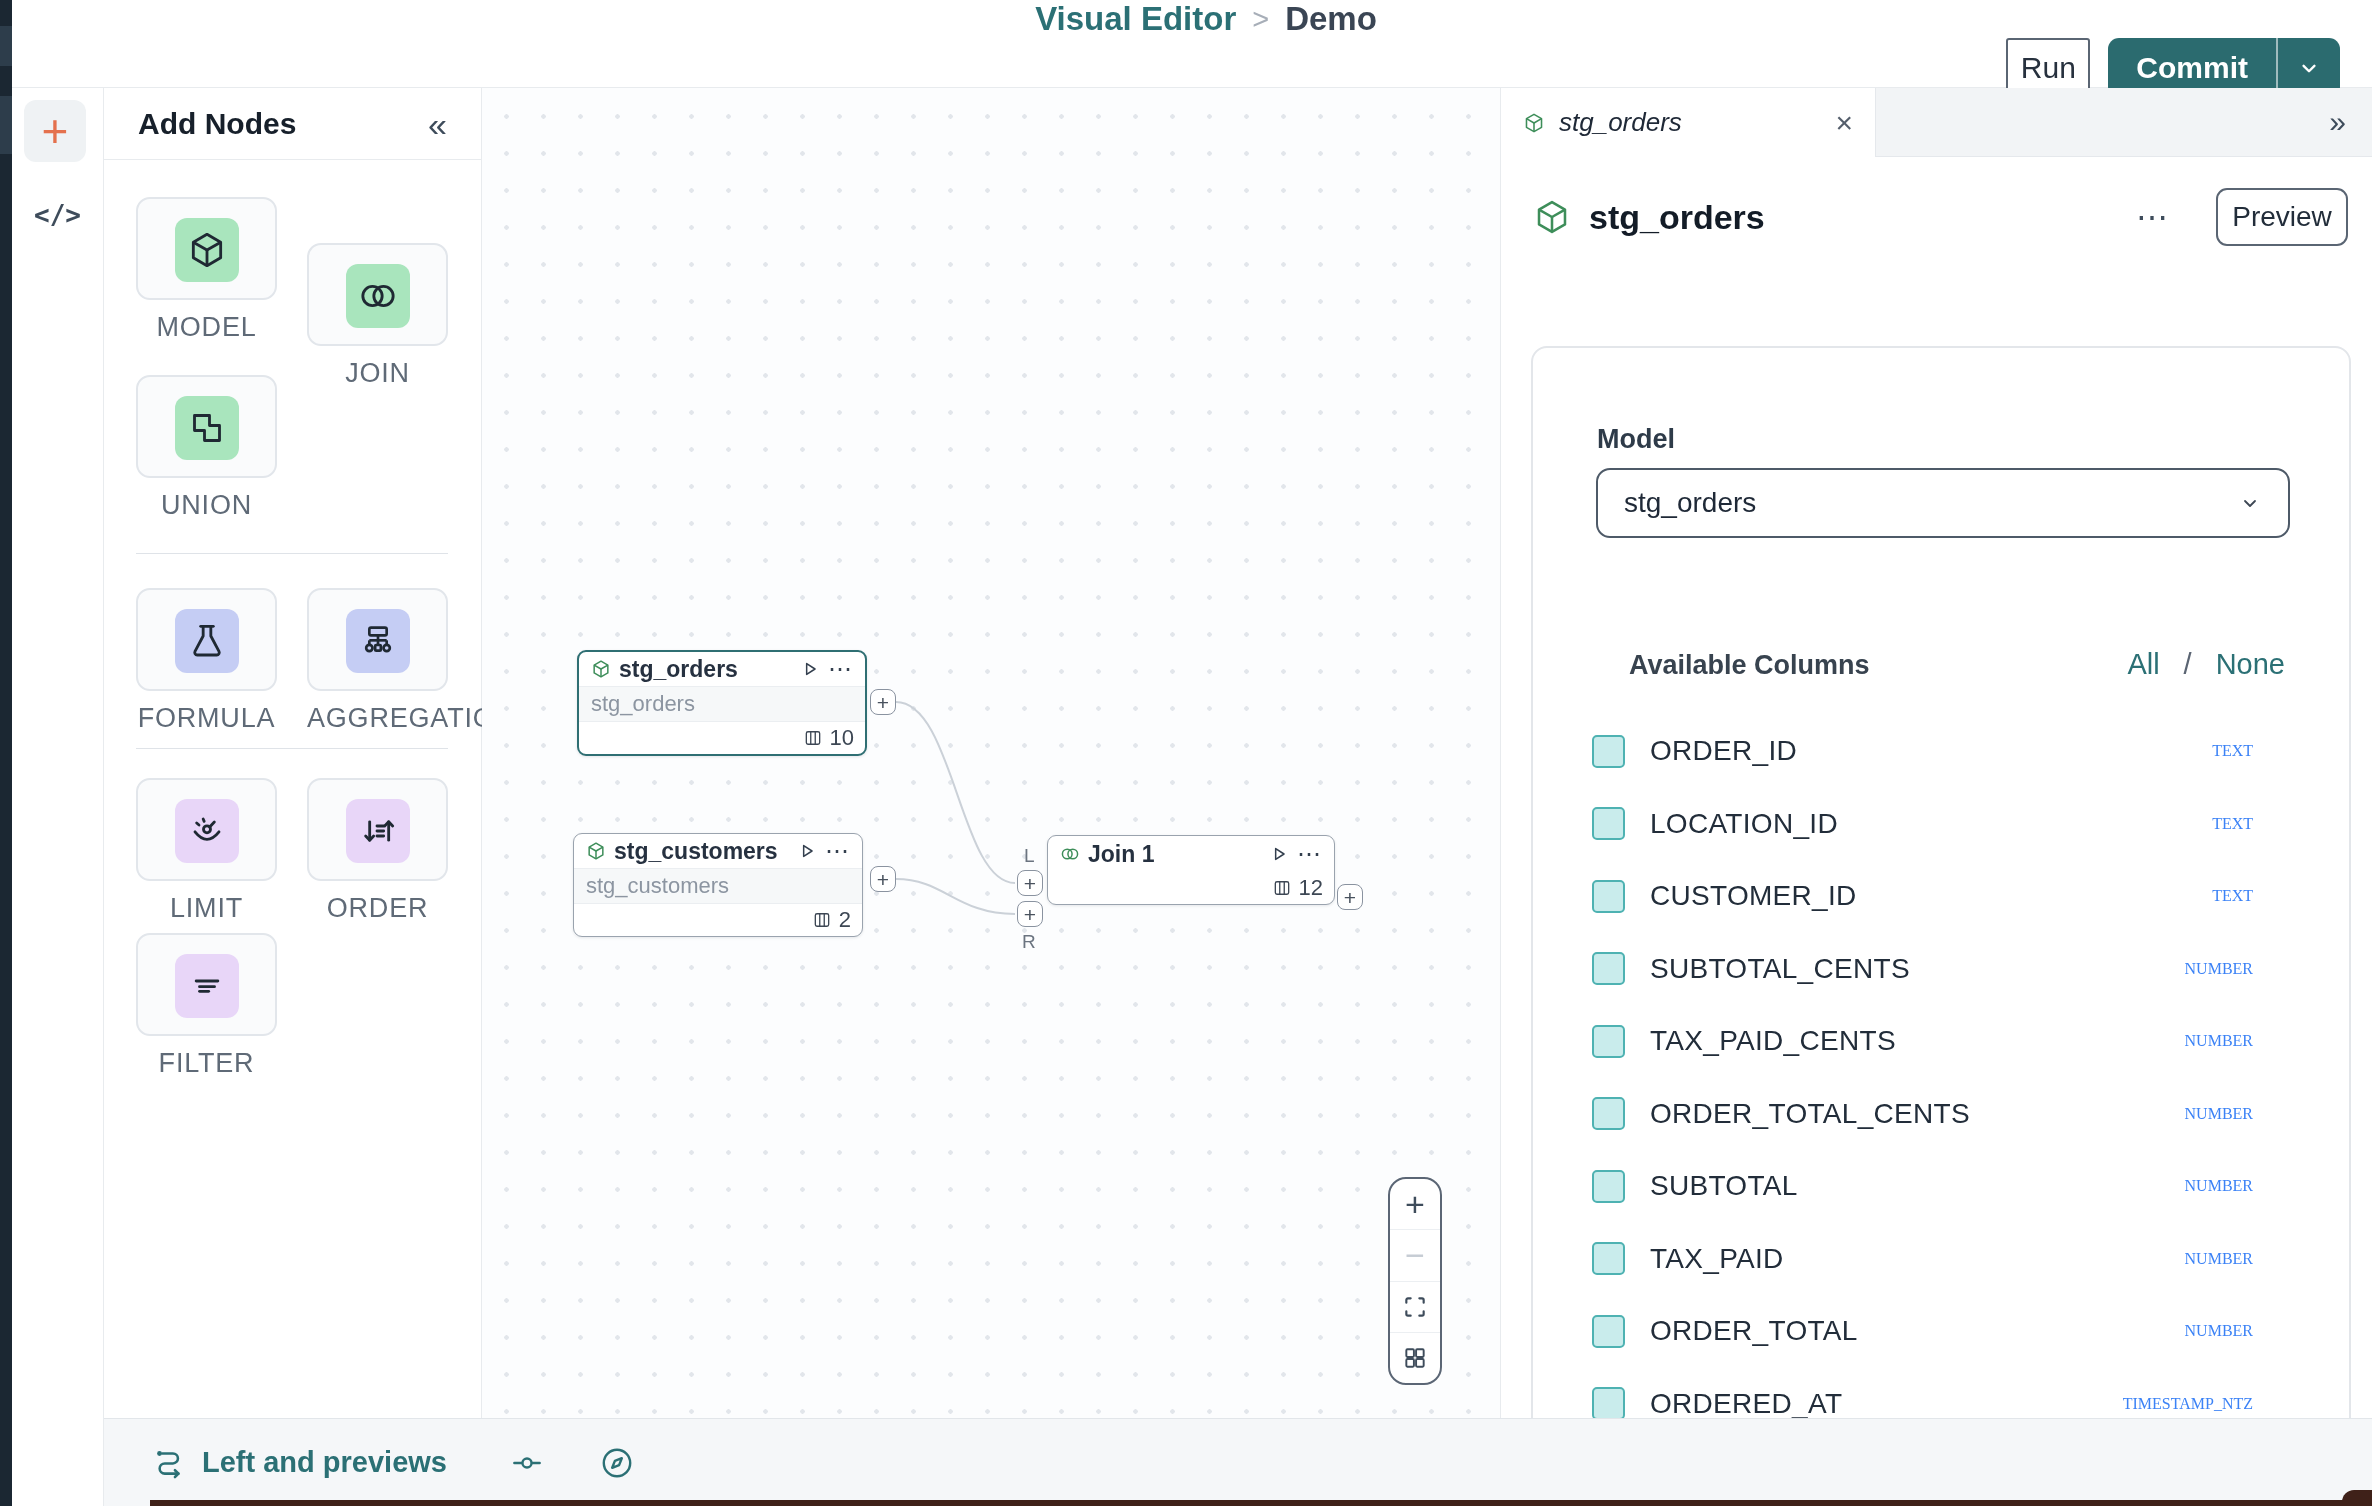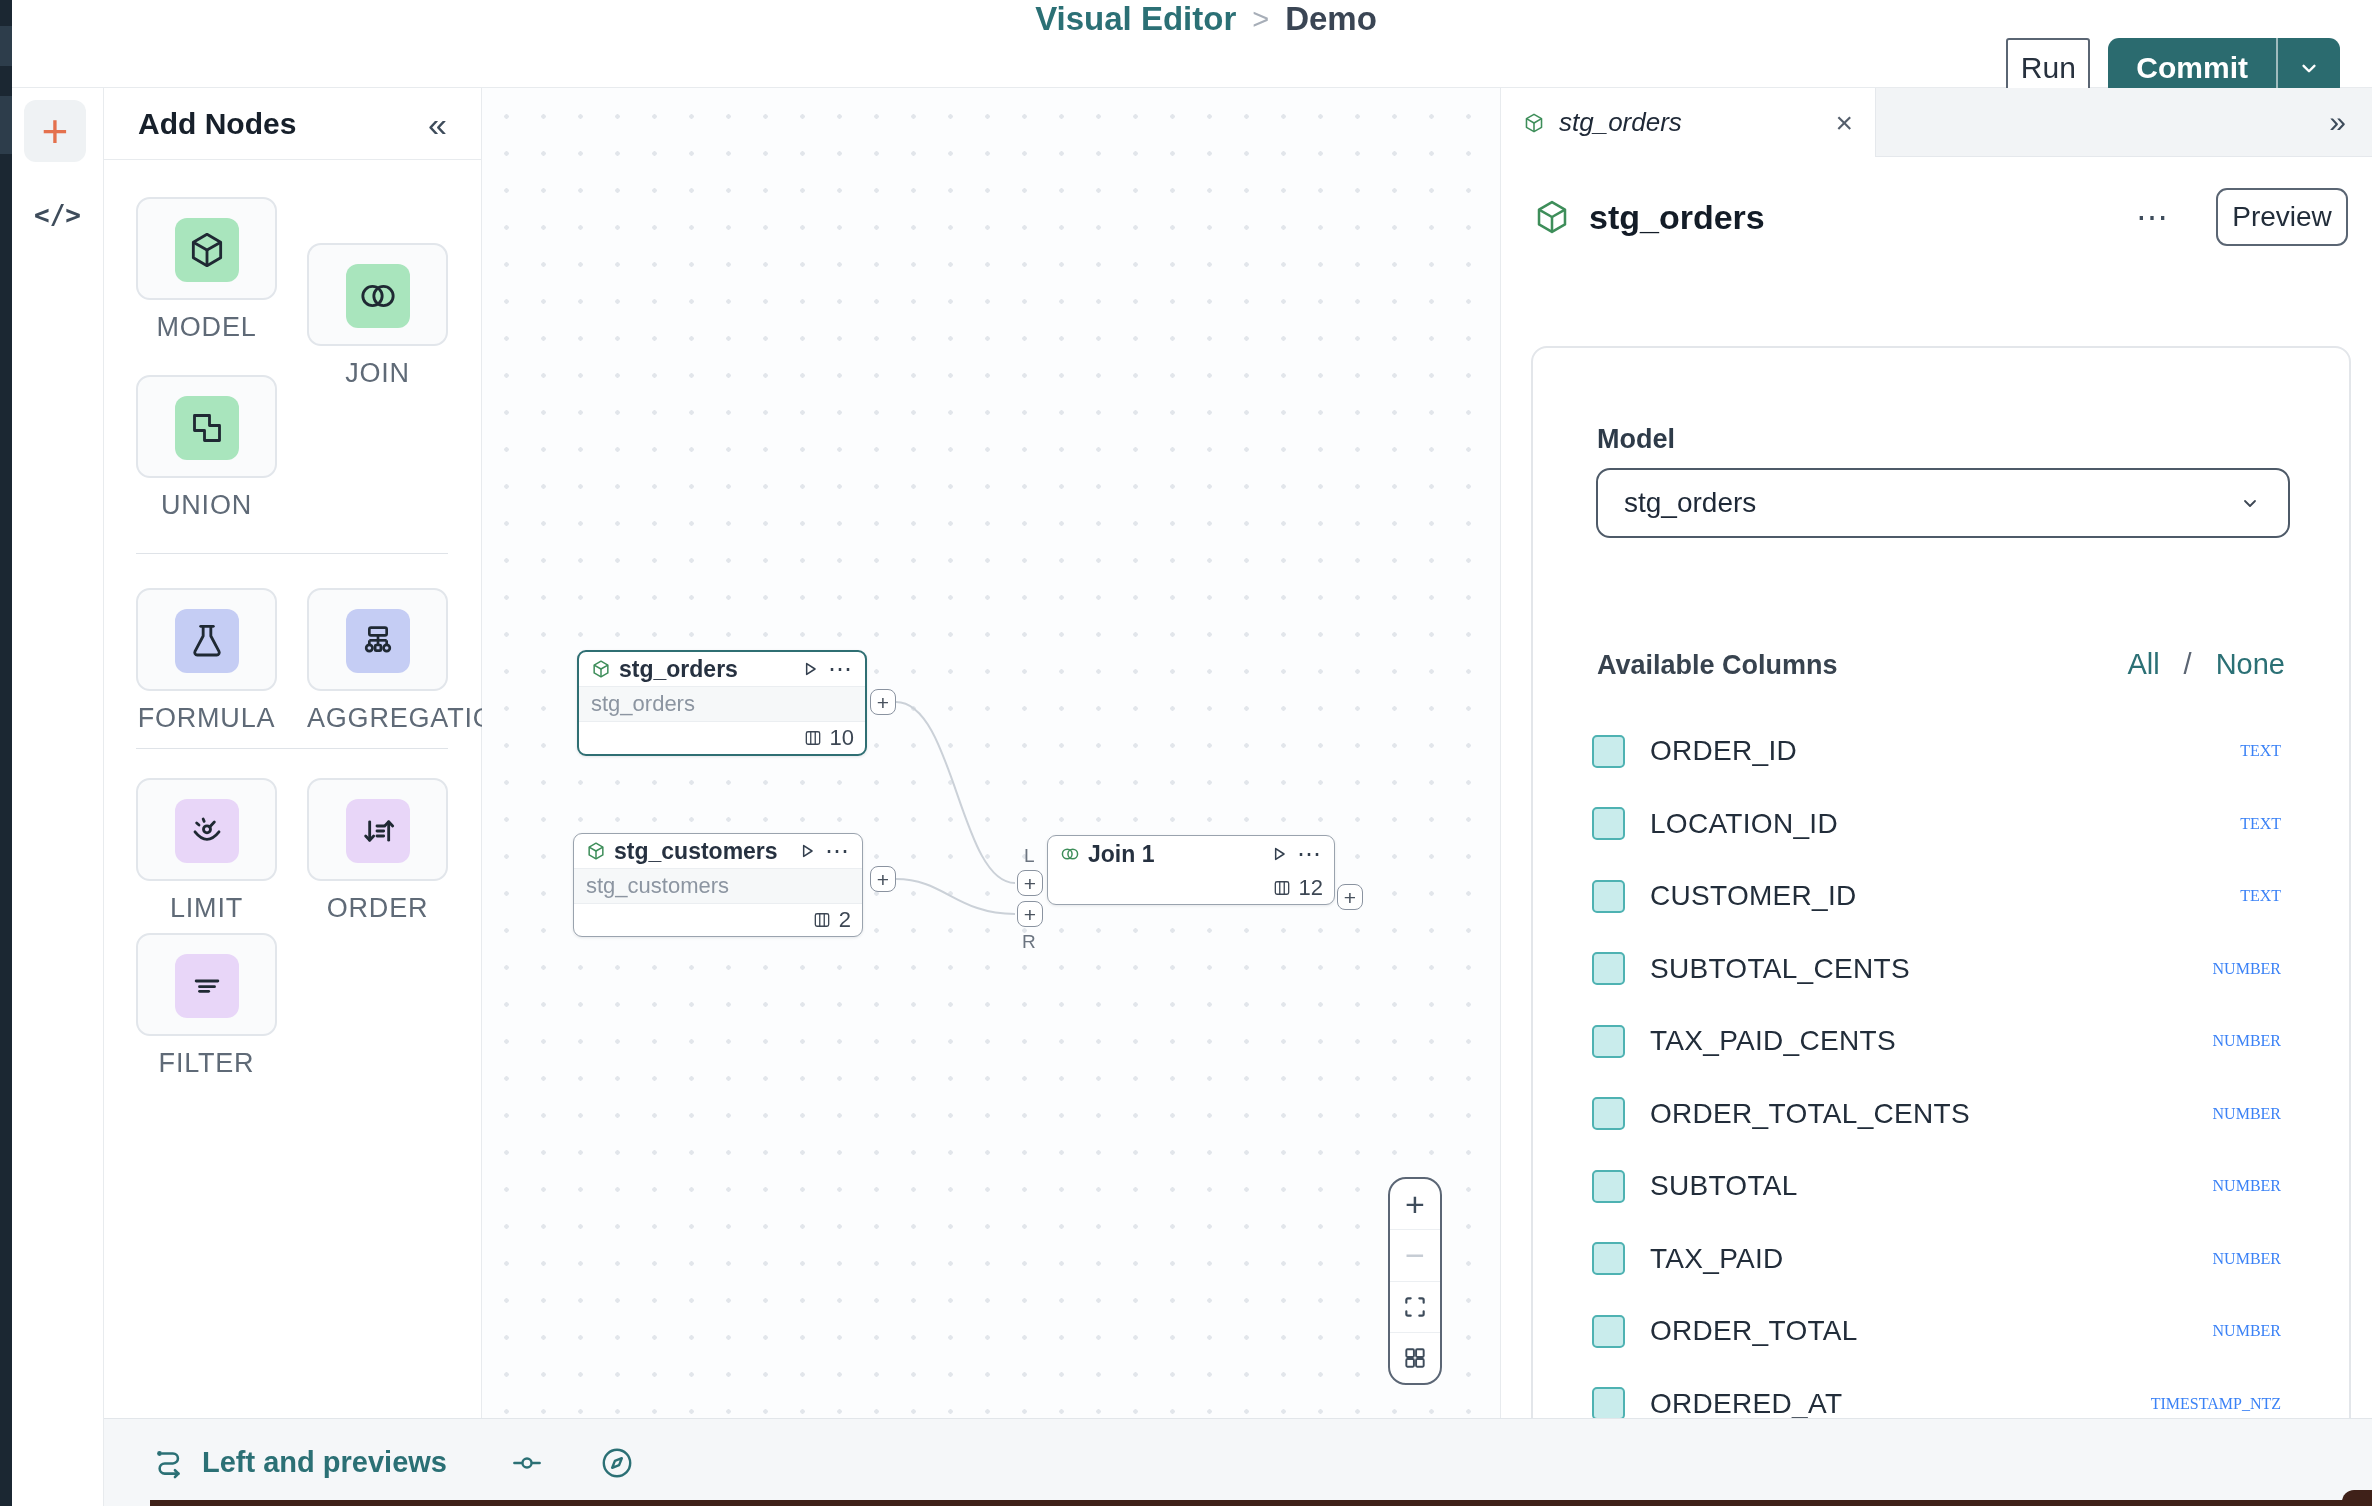--- a/index.html
+++ b/index.html
@@ -106,26 +106,26 @@
   .btn-preview { width:132px; height:58px; border:2px solid #5A6573; border-radius:11px; background:#fff;
                  font-size:28px; color:#222D3A; display:flex; align-items:center; justify-content:center; }
   .config-card { position:absolute; left:30px; top:258px; width:820px; height:1210px;
                  border:2px solid #E3E6EA; border-radius:16px; background:#fff; }
   .model-label { position:absolute; left:64px; top:76px; font-size:27px; font-weight:700; color:#2E3B49; }
   .model-select { position:absolute; left:63px; top:120px; width:694px; height:70px; border:2px solid #4E5A68;
                   border-radius:14px; display:flex; align-items:center; padding:0 26px; font-size:28px;
                   color:#1F2937; background:#fff; }
   .model-select .chev { margin-left:auto; }
   .cols-head { position:absolute; left:64px; right:64px; top:300px; display:flex; align-items:baseline; }
-  .cols-title { font-size:27px; font-weight:700; color:#38434F; }
+  .cols-title { font-size:27px; font-weight:700; color:#38434F;margin-left:32px; }
   .cols-links { margin-left:auto; font-size:29px; display:flex; gap:24px; }
   .link-teal { color:#2B7075; }
   .link-sep { color:#5B6573; }
   .cols-list { position:absolute; left:0; right:0; top:367px; }
-  .col-row { height:72.5px; display:flex; align-items:center; padding:0 68px 0 59px; }
+  .col-row { height:72.5px; display:flex; align-items:center; padding:0 96px 0 59px; }
   .cb { width:33px; height:33px; border-radius:5px; background:#C9ECEC; border:2.5px solid #4EB2B2; flex:none; }
   .col-name { margin-left:25px; font-size:28px; color:#222D3A; letter-spacing:.3px; white-space:nowrap; }
   .col-type { margin-left:auto; font-size:16px; color:#3b82f6; white-space:nowrap;font-family:Liberation Serif, serif; }
 
   
   .bottombar { position:absolute; left:104px; right:0; bottom:0; height:88px; background:#F5F7F9;
                border-top:1px solid #E2E6EA; display:flex; align-items:center; padding-left:48px; }
   .runs-label { font-size:29px; font-weight:600; color:#2B7075; margin-left:16px; }
   .bb-icon { color:#2B7075; }
   .bb-commit { margin-left:64px; }

